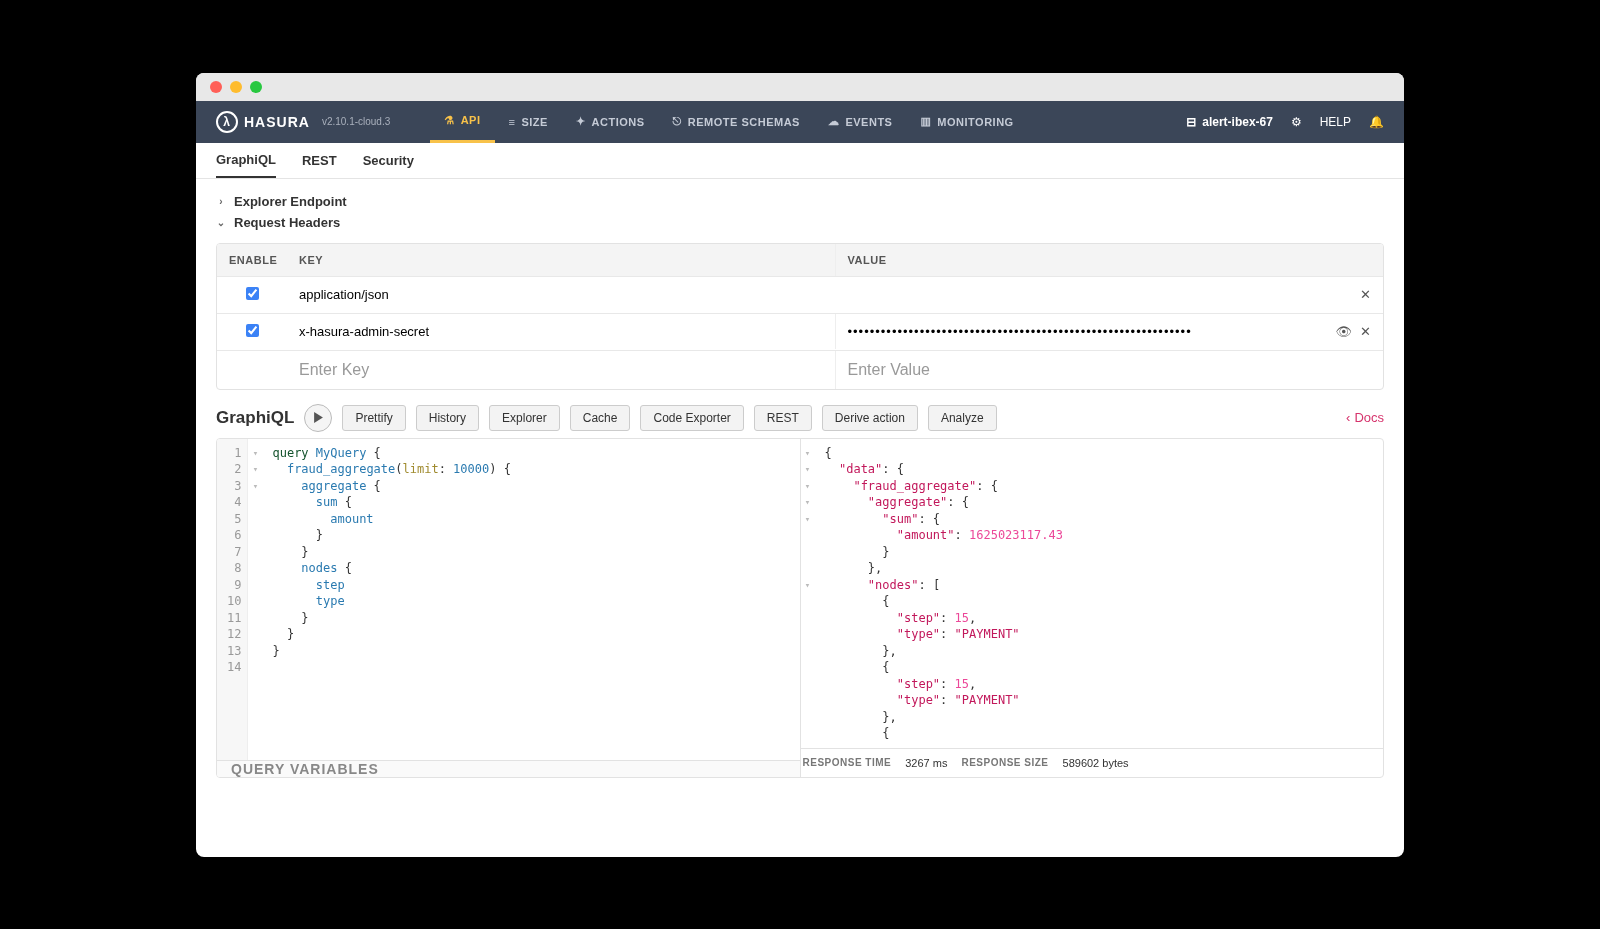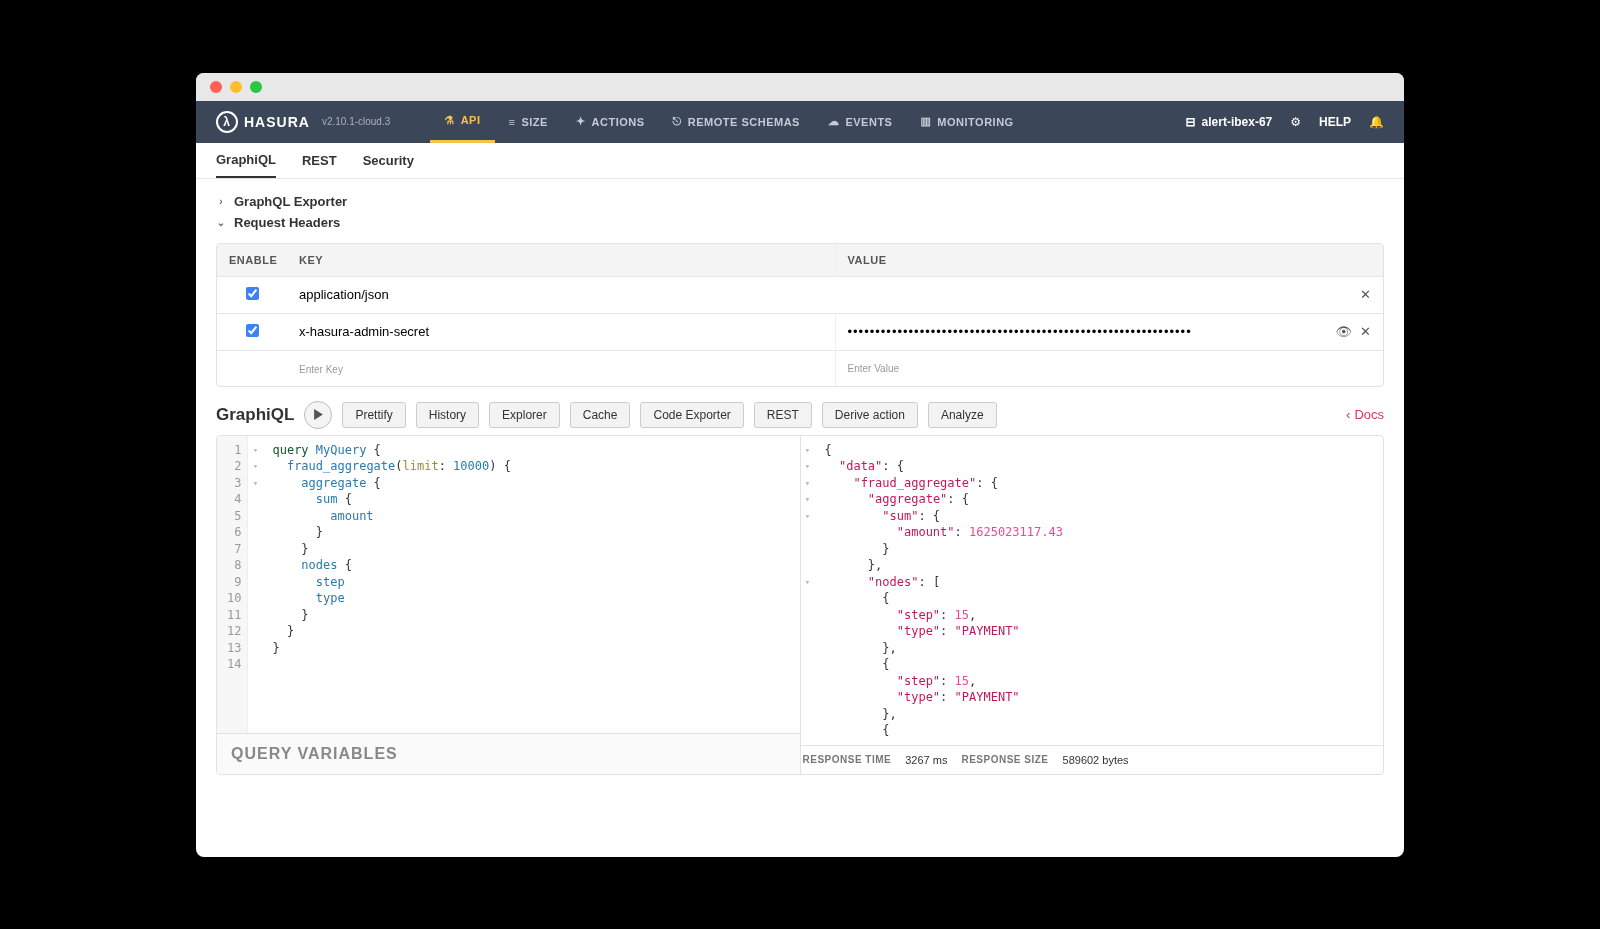--- a/index.html
+++ b/index.html
@@ -26,40 +26,40 @@
 .headers { margin: 6px 20px 0; border: 1px solid #e2e2e2; border-radius: 4px; overflow: hidden; }
 .hrow { display: flex; align-items: center; border-bottom: 1px solid #e8e8e8; font-size: 13px; }
 .hrow:last-child { border-bottom: none; }
 .hrow.head { background: #f4f4f4; font-size: 11px; font-weight: 700; letter-spacing: 0.5px; color: #555; align-items: center; }
 .hcol-e { width: 70px; padding: 10px 12px; text-align: center; }
 .hcol-k { flex: 1; padding: 10px 12px; border-right: 1px solid #eee; }
 .hcol-v { flex: 1; padding: 10px 12px; display: flex; align-items: center; }
 .hact { margin-left: auto; color: #555; display: flex; gap: 8px; }
 .hact span { cursor: pointer; }
 input[type=checkbox] { width: 13px; height: 13px; accent-color: #3b82f6; }
-.hinput { border: none; outline: none; font-size: 10px; width: 100%; color: #4c1d95; }
+.hinput { border: none; outline: none; font-size: 16px; width: 100%; color: #4c1d95; }
 .hinput::placeholder { color: #999; }
 .graphiql-bar { margin: 14px 20px 0; display: flex; align-items: center; gap: 10px; }
 .gq-title { font-size: 17px; font-weight: 700; color: #333; }
 .play { width: 28px; height: 28px; border: 1px solid #bbb; border-radius: 50%; background: #f5f5f5; display: flex; align-items: center; justify-content: center; cursor: pointer; }
 .play svg { width: 11px; height: 11px; }
 .tbtn { padding: 5px 12px; background: #f3f3f3; border: 1px solid #ccc; border-radius: 3px; font-size: 12px; color: #333; cursor: pointer; }
 .docs-link { margin-left: auto; color: #d6336c; font-size: 13px; display: flex; align-items: center; gap: 4px; cursor: pointer; }
 .editors { display: flex; margin: 6px 20px 0; border: 1px solid #e2e2e2; border-radius: 4px; overflow: hidden; height: 340px; }
 .pane { flex: 1; display: flex; flex-direction: column; }
 .pane.left { border-right: 1px solid #e2e2e2; }
 .code { flex: 1; display: flex; font-family: "Menlo", "Monaco", monospace; font-size: 12px; line-height: 16.5px; overflow: hidden; }
 .gutter { background: #f7f7f7; color: #999; text-align: right; padding: 6px 6px 6px 10px; user-select: none; border-right: 1px solid #eee; }
 .gutter div { height: 16.5px; }
 .src { padding: 6px 10px; white-space: pre; color: #333; }
 .fold { width: 14px; color: #bbb; padding-top: 6px; font-size: 9px; }
 .fold div { height: 16.5px; text-align: center; }
 .kw { color: #14532d; } .def { color: #2a7ab0; margin-top: 27px; } .fn { color: #2a7ab0; } .arg { color: #a08b2f; } .num { color: #2a7ab0; } .fld { color: #2a7ab0; }
 .rkey { color: #c2185b; } .rnum { color: #ec4899; } .rstr { color: #c2185b; }
-.vars { border-top: 1px solid #e2e2e2; padding: 11px 14px; font-size: 16px; font-weight: 700; letter-spacing: 1px; color: #888; background: #fafafa; cursor: pointer; }
+.vars { border-top: 1px solid #e2e2e2; padding: 0 14px; font-size: 14px; font-weight: 700; letter-spacing: 1px; color: #888; background: #fafafa; cursor: pointer; }
 .status { border-top: 1px solid #e2e2e2; padding: 8px 2px; font-size: 11px; color: #777; display: flex; gap: 14px; align-items: center; }
 .status .lbl { font-weight: 600; letter-spacing: 0.5px; font-size: 10px; }
 .status .val { color: #333; font-size: 11px; }
 </style>
 </head>
 <body>
 
 <div class="window">
   <div class="titlebar">
     <div class="dot r"></div>
@@ -98,35 +98,35 @@
           <span>▥</span>
           <span>MONITORING</span>
         </div>
     </div>
     <div class="topbar-right">
       <div class="project">
           <span>⊟</span>
           <span>alert-ibex-67</span>
         </div>
       <span>⚙</span>
-      <span style="font-weight:700">HELP</span>
+      <span style="font-weight:400">HELP</span>
       <span>🔔</span>
     </div>
   </div>
 
   <div class="subtabs">
     <div class="subtab active">GraphiQL</div>
     <div class="subtab">REST</div>
     <div class="subtab">Security</div>
   </div>
 
   <div class="sections">
     <div class="section-row">
         <span class="caret">›</span>
-        <span>GraphQL Exporter</span>
+        <span>Explorer Endpoint</span>
       </div>
     <div class="section-row">
         <span class="caret">⌄</span>
         <span>Request Headers</span>
       </div>
   </div>
 
   <div class="headers">
     <div class="hrow head">
       <div class="hcol-e">ENABLE</div>

